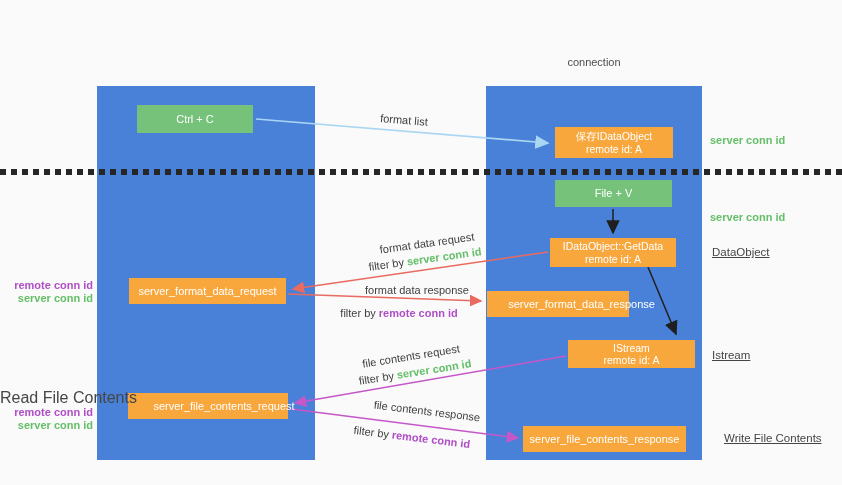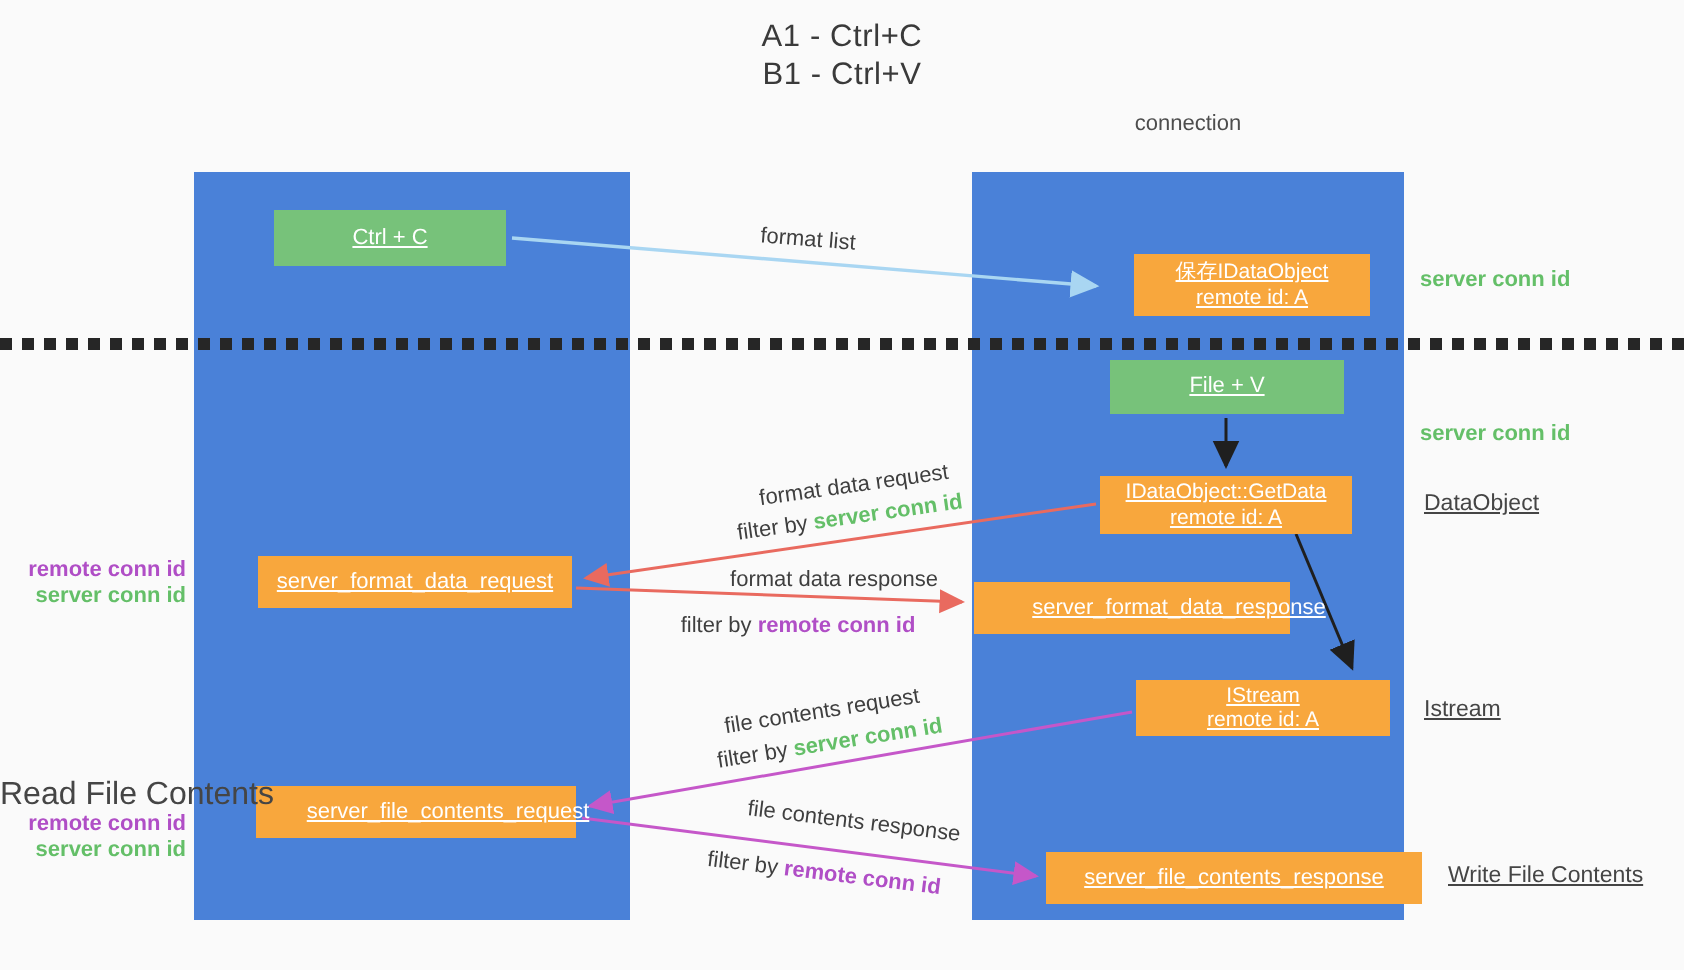--- a/index.html
+++ b/index.html
@@ -13,45 +13,41 @@
   body{font-family:"Liberation Sans", sans-serif;}
   .canvas{position:relative;width:842px;height:485px;background:var(--background);overflow:hidden;}
   .title{position:absolute;left:0;top:9px;width:100%;text-align:center;
          font-size:15.5px;color:#3a3a3a;line-height:19px;letter-spacing:.3px;}
   .col-header{position:absolute;top:56px;text-align:center;font-size:11px;color:#4d4d4d;line-height:13px;}
   .column{position:absolute;background:var(--column-blue);}
   .dotted{position:absolute;left:0;top:169px;width:842px;height:6px;
           background:repeating-linear-gradient(90deg,#262626 0 6px,transparent 6px 11px);}
   .arrows{position:absolute;left:0;top:0;width:842px;height:485px;}
   .node{position:absolute;display:flex;flex-direction:column;align-items:center;justify-content:center;
-        color:#fff;font-size:11px;line-height:13px;text-align:center;text-decoration:underline;}
+        color:#fff;font-size:11px;line-height:13px;text-align:center;}
   .green{background:var(--box-green);}
   .orange{background:var(--box-orange);}
   .alabel{position:absolute;font-size:11px;color:var(--dark-text);white-space:nowrap;}
   .slabel{position:absolute;font-size:11.5px;color:#454545;white-space:nowrap;text-decoration:underline;}
   .left-block{position:absolute;left:0;width:93px;text-align:right;font-size:11px;line-height:13px;white-space:nowrap;}
   .gr{color:var(--green-text);font-weight:bold;}
   .pu{color:var(--purple-text);font-weight:bold;}
   .dk{color:var(--dark-text);}
   .st-blue{stroke:var(--arrow-blue);stroke-width:1.7;fill:none;}
   .st-black{stroke:var(--arrow-black);stroke-width:1.5;fill:none;}
   .st-red{stroke:var(--arrow-red);stroke-width:1.5;fill:none;}
   .st-purple{stroke:var(--arrow-purple);stroke-width:1.5;fill:none;}
   .mk-blue{fill:var(--arrow-blue);} .mk-black{fill:var(--arrow-black);}
   .mk-red{fill:var(--arrow-red);} .mk-purple{fill:var(--arrow-purple);}
 </style>
 </head>
 <body>
 
 <div class="canvas">
 
-  <div class="title">
-    <div>A1 - Ctrl+C</div>
-    <div>B1 - Ctrl+V</div>
-  </div>
 
   <div class="col-header" style="left:486px;width:216px;">
     <div>connection</div>
   </div>
 
   <div class="column" style="left:97px;top:86px;width:218px;height:374px;"></div>
   <div class="column" style="left:486px;top:86px;width:216px;height:374px;"></div>
 
   <div class="dotted"></div>
 
@@ -75,45 +71,45 @@
     <line class="st-black" x1="648" y1="267" x2="676" y2="334" marker-end="url(#m-black)"></line>
     <line class="st-red" x1="548" y1="252" x2="293" y2="289" marker-end="url(#m-red)"></line>
     <line class="st-red" x1="288" y1="294" x2="481" y2="301" marker-end="url(#m-red)"></line>
     <line class="st-purple" x1="566" y1="356" x2="295" y2="403" marker-end="url(#m-purple)"></line>
     <line class="st-purple" x1="291" y1="409" x2="518" y2="438" marker-end="url(#m-purple)"></line>
   </svg>
 
   <div class="node green" style="left:137px;top:105px;width:116px;height:28px;">
     <span>Ctrl + C</span>
   </div>
-  <div class="node orange" style="left:567px;top:127px;width:118px;height:31px;font-size:10.5px;line-height:12.5px;">
+  <div class="node orange" style="left:555px;top:127px;width:118px;height:31px;font-size:10.5px;line-height:12.5px;">
     <div>保存IDataObject</div>
     <div>remote id: A</div>
   </div>
   <div class="node green" style="left:555px;top:180px;width:117px;height:27px;">
     <span>File + V</span>
   </div>
   <div class="node orange" style="left:550px;top:238px;width:126px;height:29px;font-size:10.5px;line-height:12.5px;">
     <div>IDataObject::GetData</div>
     <div>remote id: A</div>
   </div>
   <div class="node orange" style="left:129px;top:278px;width:157px;height:26px;">
     <span>server_format_data_request</span>
   </div>
-  <div class="node orange" style="left:487px;top:291px;width:158px;height:26px;padding-left:47px;">
+  <div class="node orange" style="left:487px;top:291px;width:142px;height:26px;padding-left:47px;">
     <span>server_format_data_response</span>
   </div>
   <div class="node orange" style="left:568px;top:340px;width:127px;height:28px;font-size:10.5px;line-height:12.5px;">
     <div>IStream</div>
     <div>remote id: A</div>
   </div>
   <div class="node orange" style="left:128px;top:393px;width:160px;height:26px;padding-left:32px;">
     <span>server_file_contents_request</span>
   </div>
-  <div class="node orange" style="left:523px;top:426px;width:188px;height:26px;">
+  <div class="node orange" style="left:523px;top:426px;width:163px;height:26px;">
     <span>server_file_contents_response</span>
   </div>
 
   <div class="alabel" style="left:404px;top:120px;transform:translate(-50%,-50%) rotate(4.5deg);">format list</div>
 
   <div class="alabel" style="left:427px;top:243px;transform:translate(-50%,-50%) rotate(-8deg);">format data request</div>
   <div class="alabel" style="left:425px;top:259px;transform:translate(-50%,-50%) rotate(-8deg);">
     <span class="dk">filter by </span><span class="gr">server conn id</span>
   </div>
 

